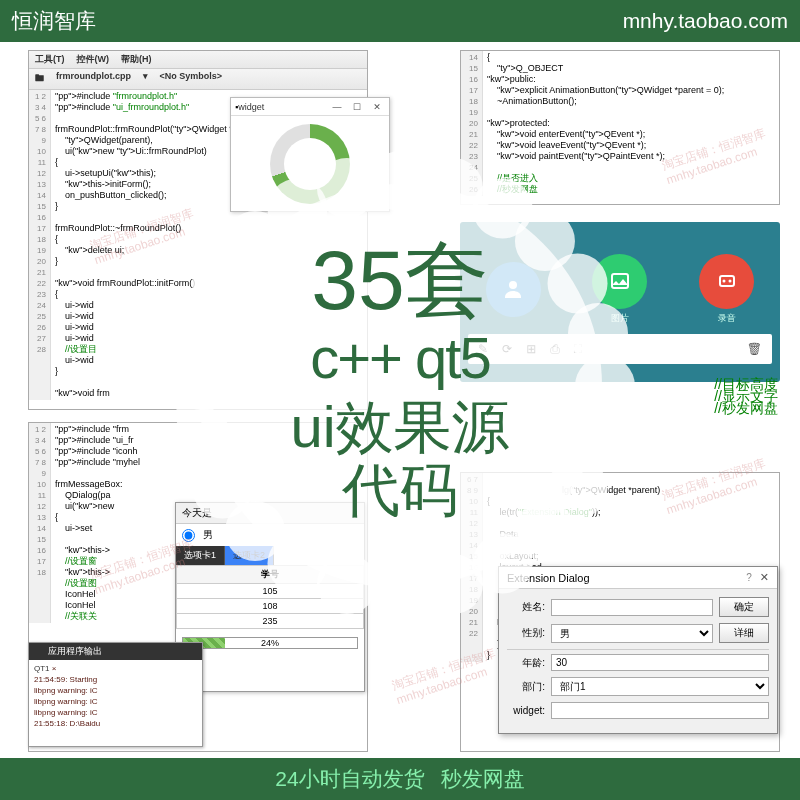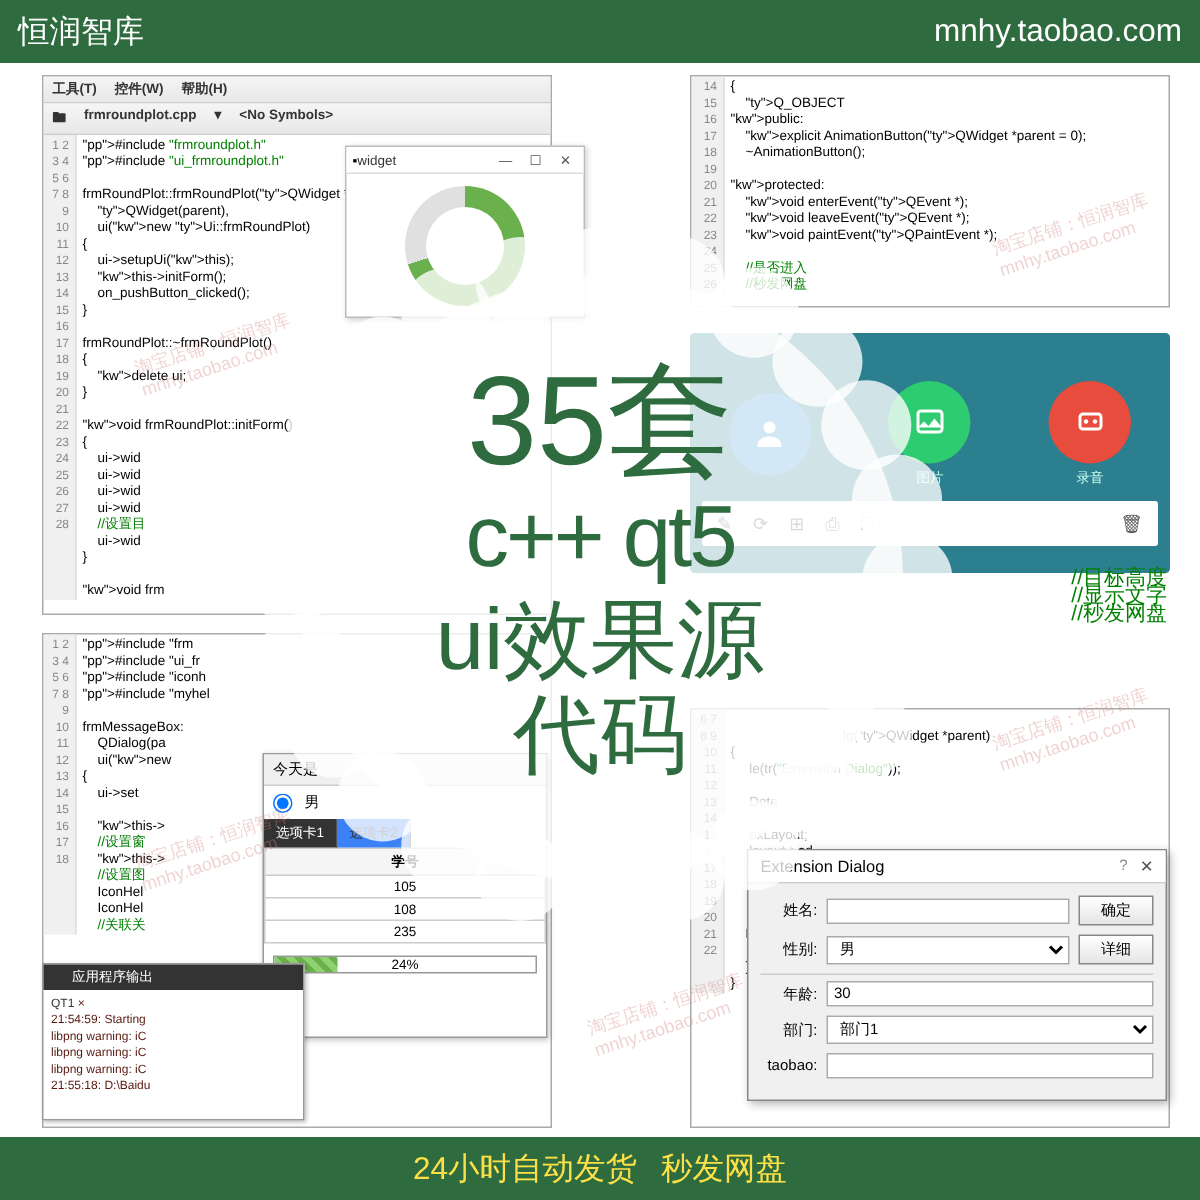--- a/index.html
+++ b/index.html
@@ -2,21 +2,21 @@
 <html><head>
 <meta charset="utf-8">
 <style>
 * { margin: 0; padding: 0; box-sizing: border-box; font-family: "Microsoft YaHei", sans-serif; }
 body { width: 800px; height: 800px; background: #fff; position: relative; overflow: hidden; }
 
 .top-bar { background: #2e6b3e; color: #fff; height: 42px; display: flex; align-items: center; padding: 0 12px; font-size: 21px; }
 .top-bar .shop-label { margin-right: 8px; }
 .top-bar .url { margin-left: auto; }
 
-.bottom-bar { position: absolute; bottom: 0; left: 0; right: 0; background: #2e6b3e; color: #fde047; height: 42px; display: flex; align-items: center; justify-content: center; font-size: 21px; gap: 16px; }
+.bottom-bar { position: absolute; bottom: 0; left: 0; right: 0; background: #2e6b3e; color: #86efac; height: 42px; display: flex; align-items: center; justify-content: center; font-size: 21px; gap: 16px; }
 
 .canvas { position: absolute; top: 42px; left: 0; right: 0; bottom: 42px; background: #fff; }
 
 
 .editor { position: absolute; background: #fff; border: 1px solid #aaa; font-family: Consolas, monospace; font-size: 9px; overflow: hidden; }
 .editor-menu { background: linear-gradient(#f5f5f5,#e8e8e8); border-bottom: 1px solid #ccc; padding: 2px 6px; font-size: 9px; color: #333; display: flex; gap: 12px; font-weight: bold; }
 .editor-body { display: flex; }
 .gutter { background: #f0f0f0; color: #888; text-align: right; padding: 1px 4px; border-right: 1px solid #ddd; line-height: 11px; font-size: 8px; width: 22px; }
 .code { padding: 1px 4px; line-height: 11px; white-space: pre; }
 .code .str { color: #008000; }
@@ -424,21 +424,21 @@
       <hr>
       <div class="row">
         <label>年龄:</label>
         <input type="text" value="30" style="">
       </div>
       <div class="row">
         <label>部门:</label>
         <select><option>部门1</option></select>
       </div>
       <div class="row">
-        <label>taobao:</label>
+        <label>widget:</label>
         <input type="text" style="">
       </div>
     </div>
   </div>
 
   <div class="badge-wrap">
     <svg class="scallop" viewBox="0 0 480 480">
       <g id="scg">
           <circle cx="445" cy="240" r="30"></circle>
           <circle cx="438.014794389259" cy="293.05790424601673" r="30"></circle>

